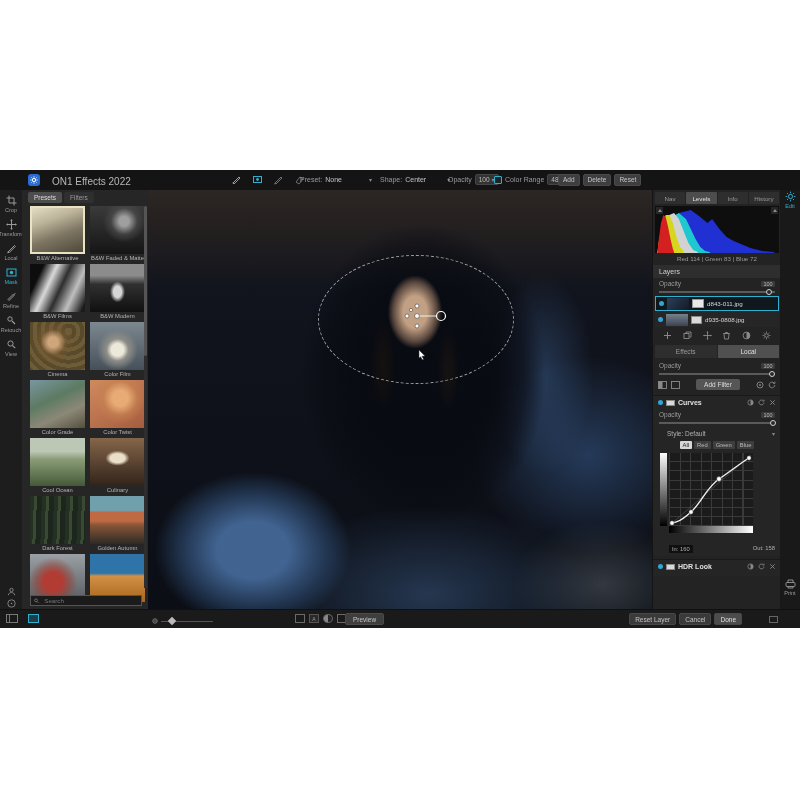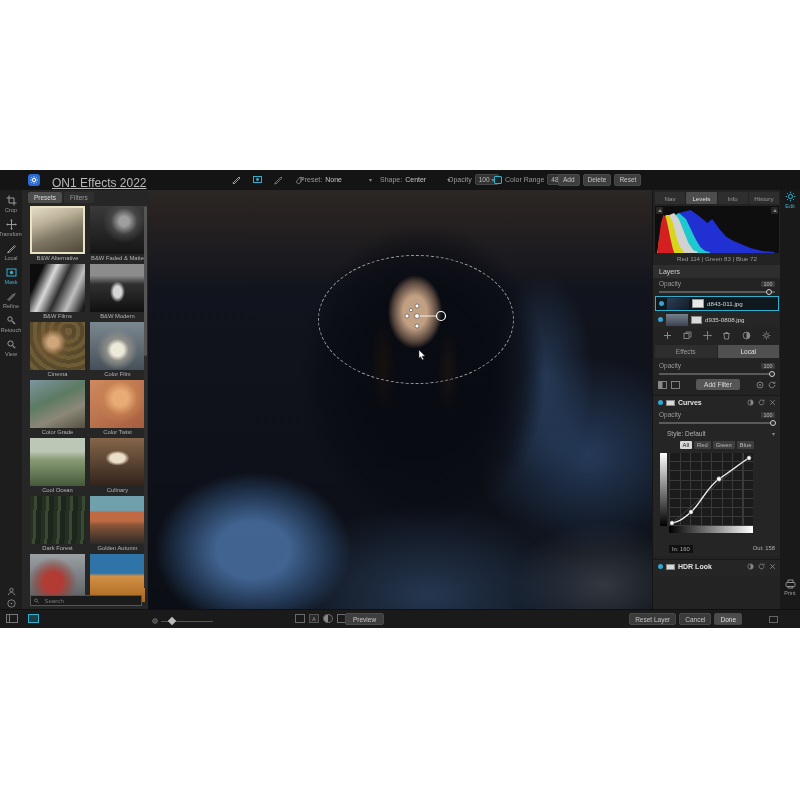--- a/index.html
+++ b/index.html
@@ -4,21 +4,21 @@
 <style>
   html,body{margin:0;padding:0;background:#fff;}
   .stage{position:relative;width:800px;height:800px;background:#fff;overflow:hidden;
          font-family:"Liberation Sans",sans-serif;-webkit-font-smoothing:antialiased;}
   .app{position:absolute;left:0;top:170px;width:800px;height:458px;background:#1d1d1d;color:#c4c4c4;font-size:8px;overflow:hidden;}
 
   
   .titlebar{position:absolute;left:0;top:0;width:800px;height:20px;background:#141414;border-bottom:1px solid #0c0c0c;}
   .appicon{position:absolute;left:28px;top:4px;width:12px;height:12px;border-radius:3px;background:#2a6bd4;display:flex;align-items:center;justify-content:center;}
   .appicon svg{display:block;}
-  .apptitle{position:absolute;left:52px;top:6px;font-size:12px;color:#b8b8b8;text-decoration:underline;}
+  .apptitle{position:absolute;left:52px;top:6px;font-size:10px;color:#b8b8b8;}
   .tb-tools{position:absolute;left:230px;top:3px;display:flex;gap:8px;align-items:center;}
   .tb-tool{width:13px;height:13px;display:flex;align-items:center;justify-content:center;}
   .tb-ctrl{position:absolute;top:3px;height:13px;display:flex;align-items:center;gap:3px;font-size:7px;color:#9a9a9a;}
   .dd{background:#333;border:1px solid #454545;border-radius:2px;padding:1px 3px;color:#bbb;display:flex;align-items:center;gap:2px;font-size:6.5px;}
   .chev{font-size:6px;color:#888;}
   .cb{width:6px;height:6px;border:1px solid #2fb0cf;border-radius:1px;background:#16262b;}
   .tbtn{background:#3e3e3e;border:1px solid #4a4a4a;border-radius:2px;color:#c6c6c6;font-size:6.5px;padding:1.5px 4px;}
 
   
   .toolstrip{position:absolute;left:0;top:20px;bottom:18px;width:22px;background:#1d1d1d;border-right:1px solid #161616;}

